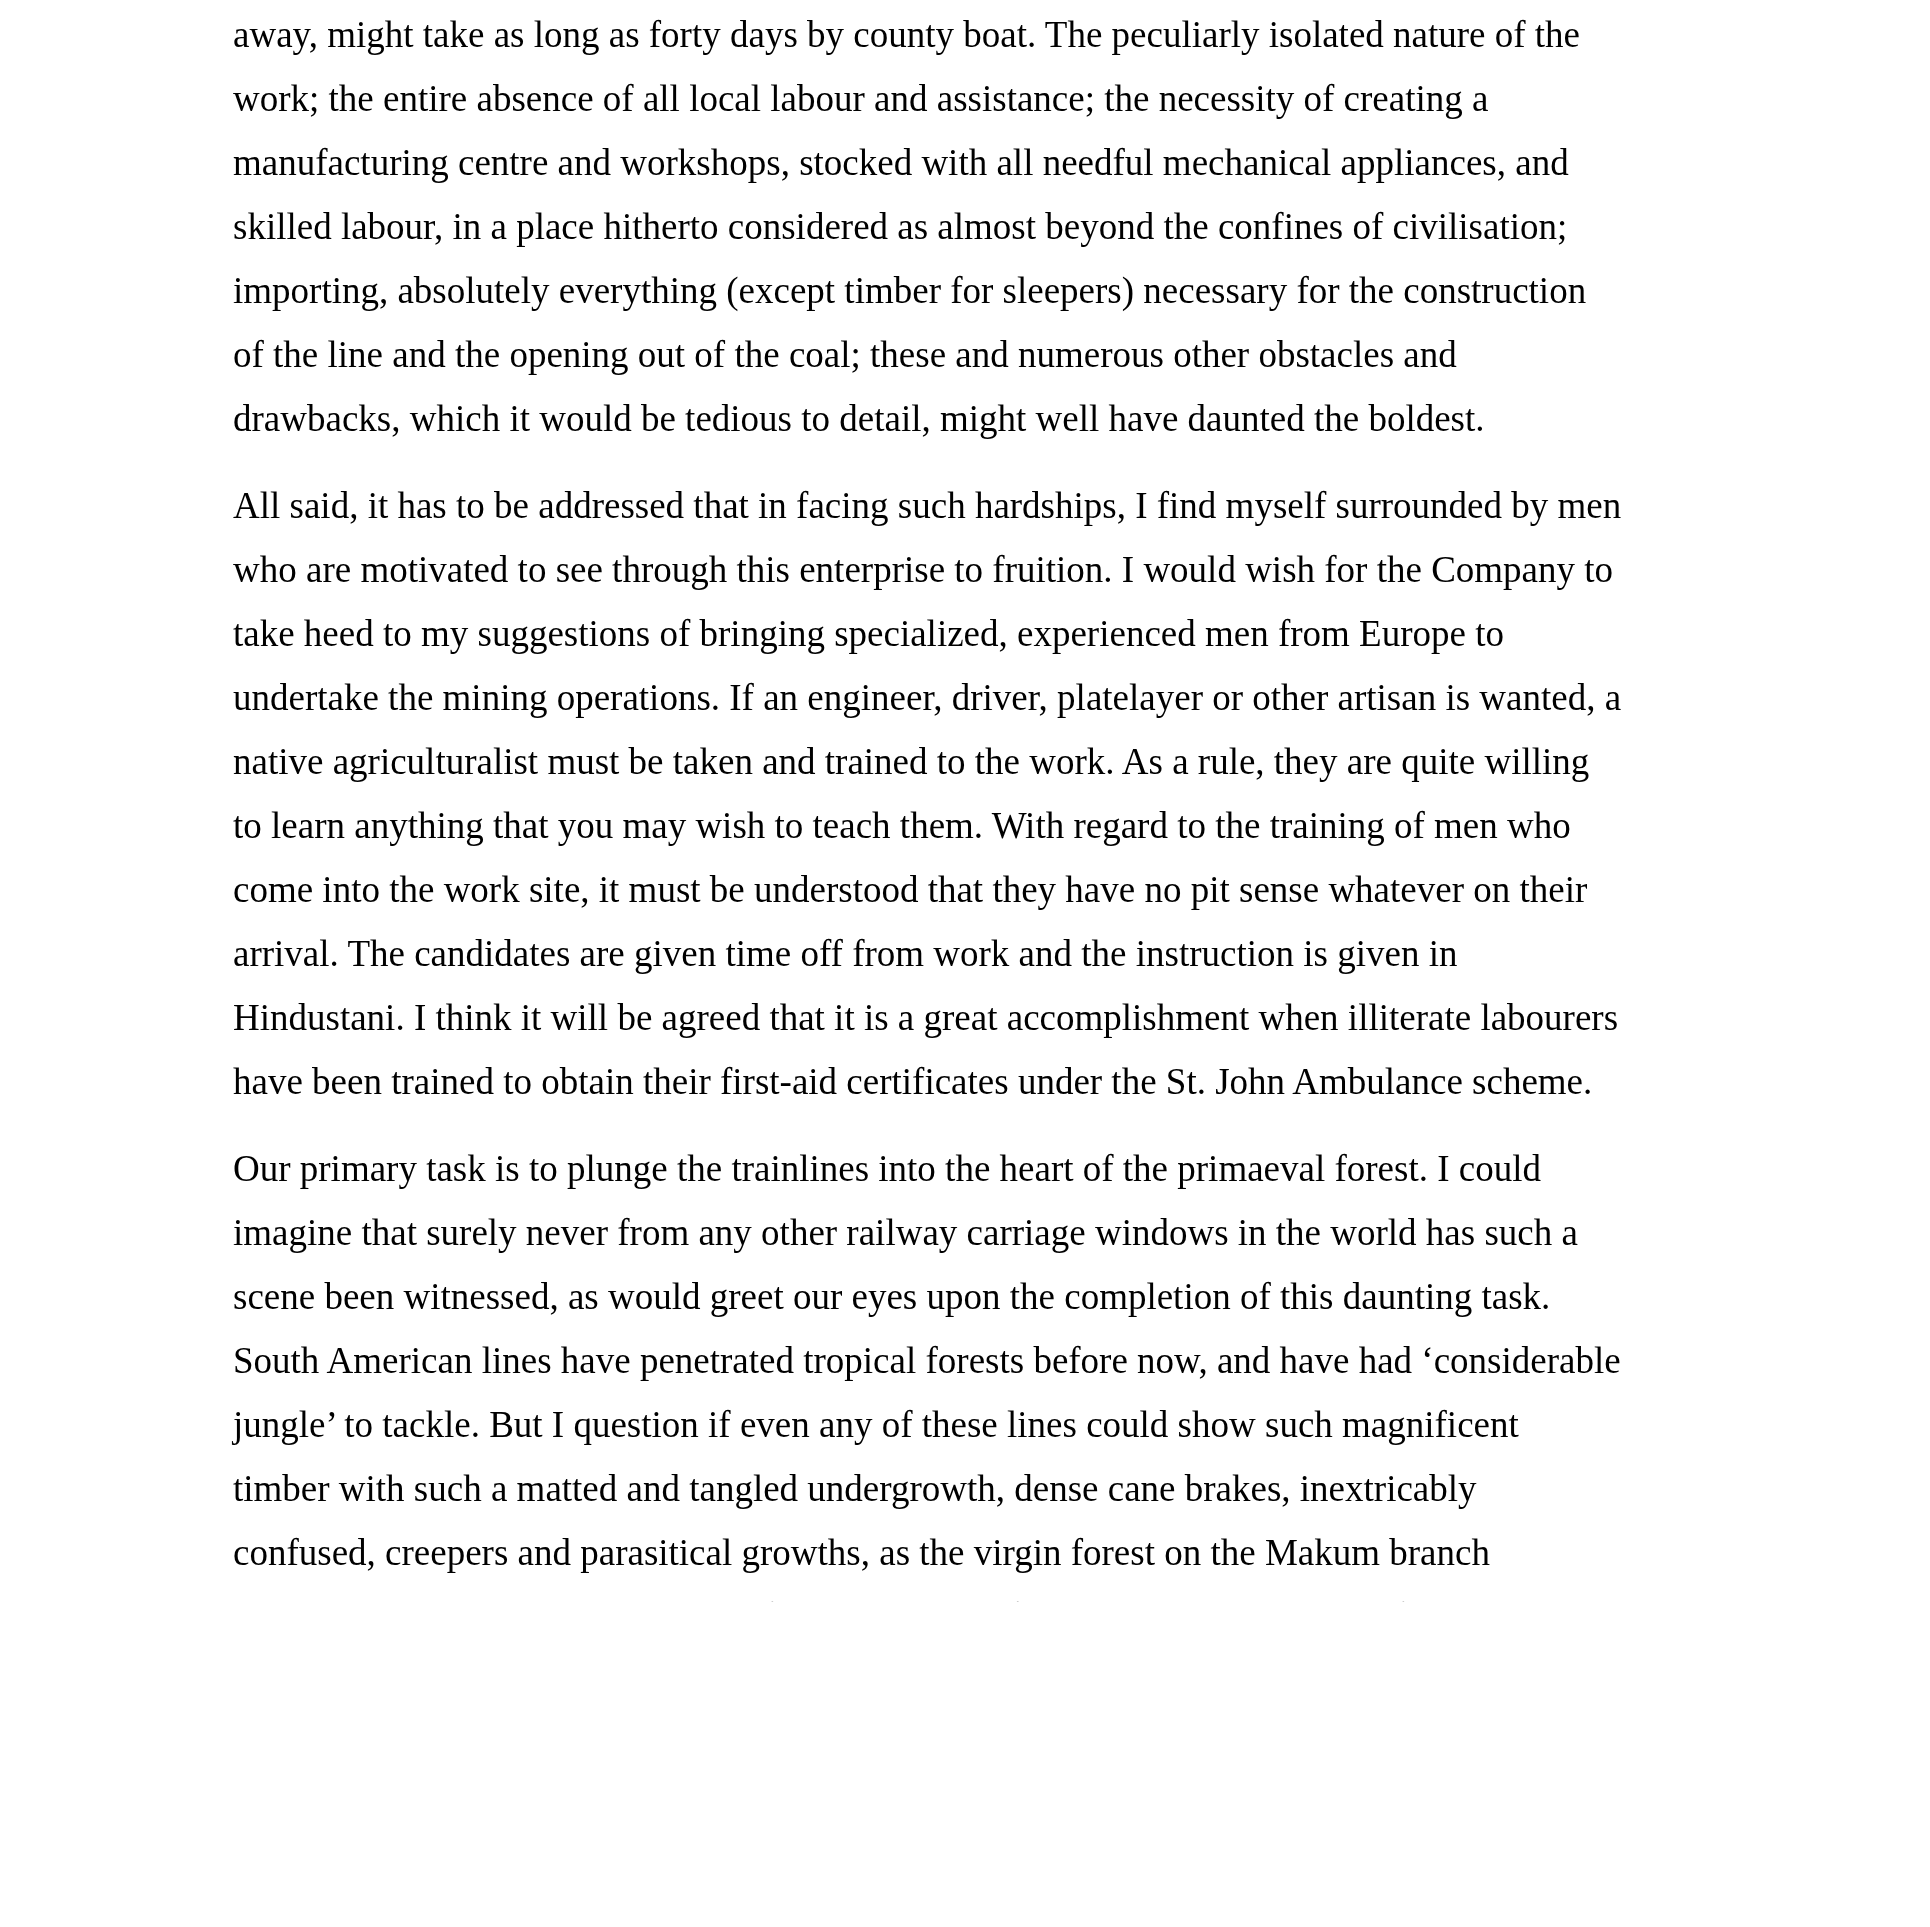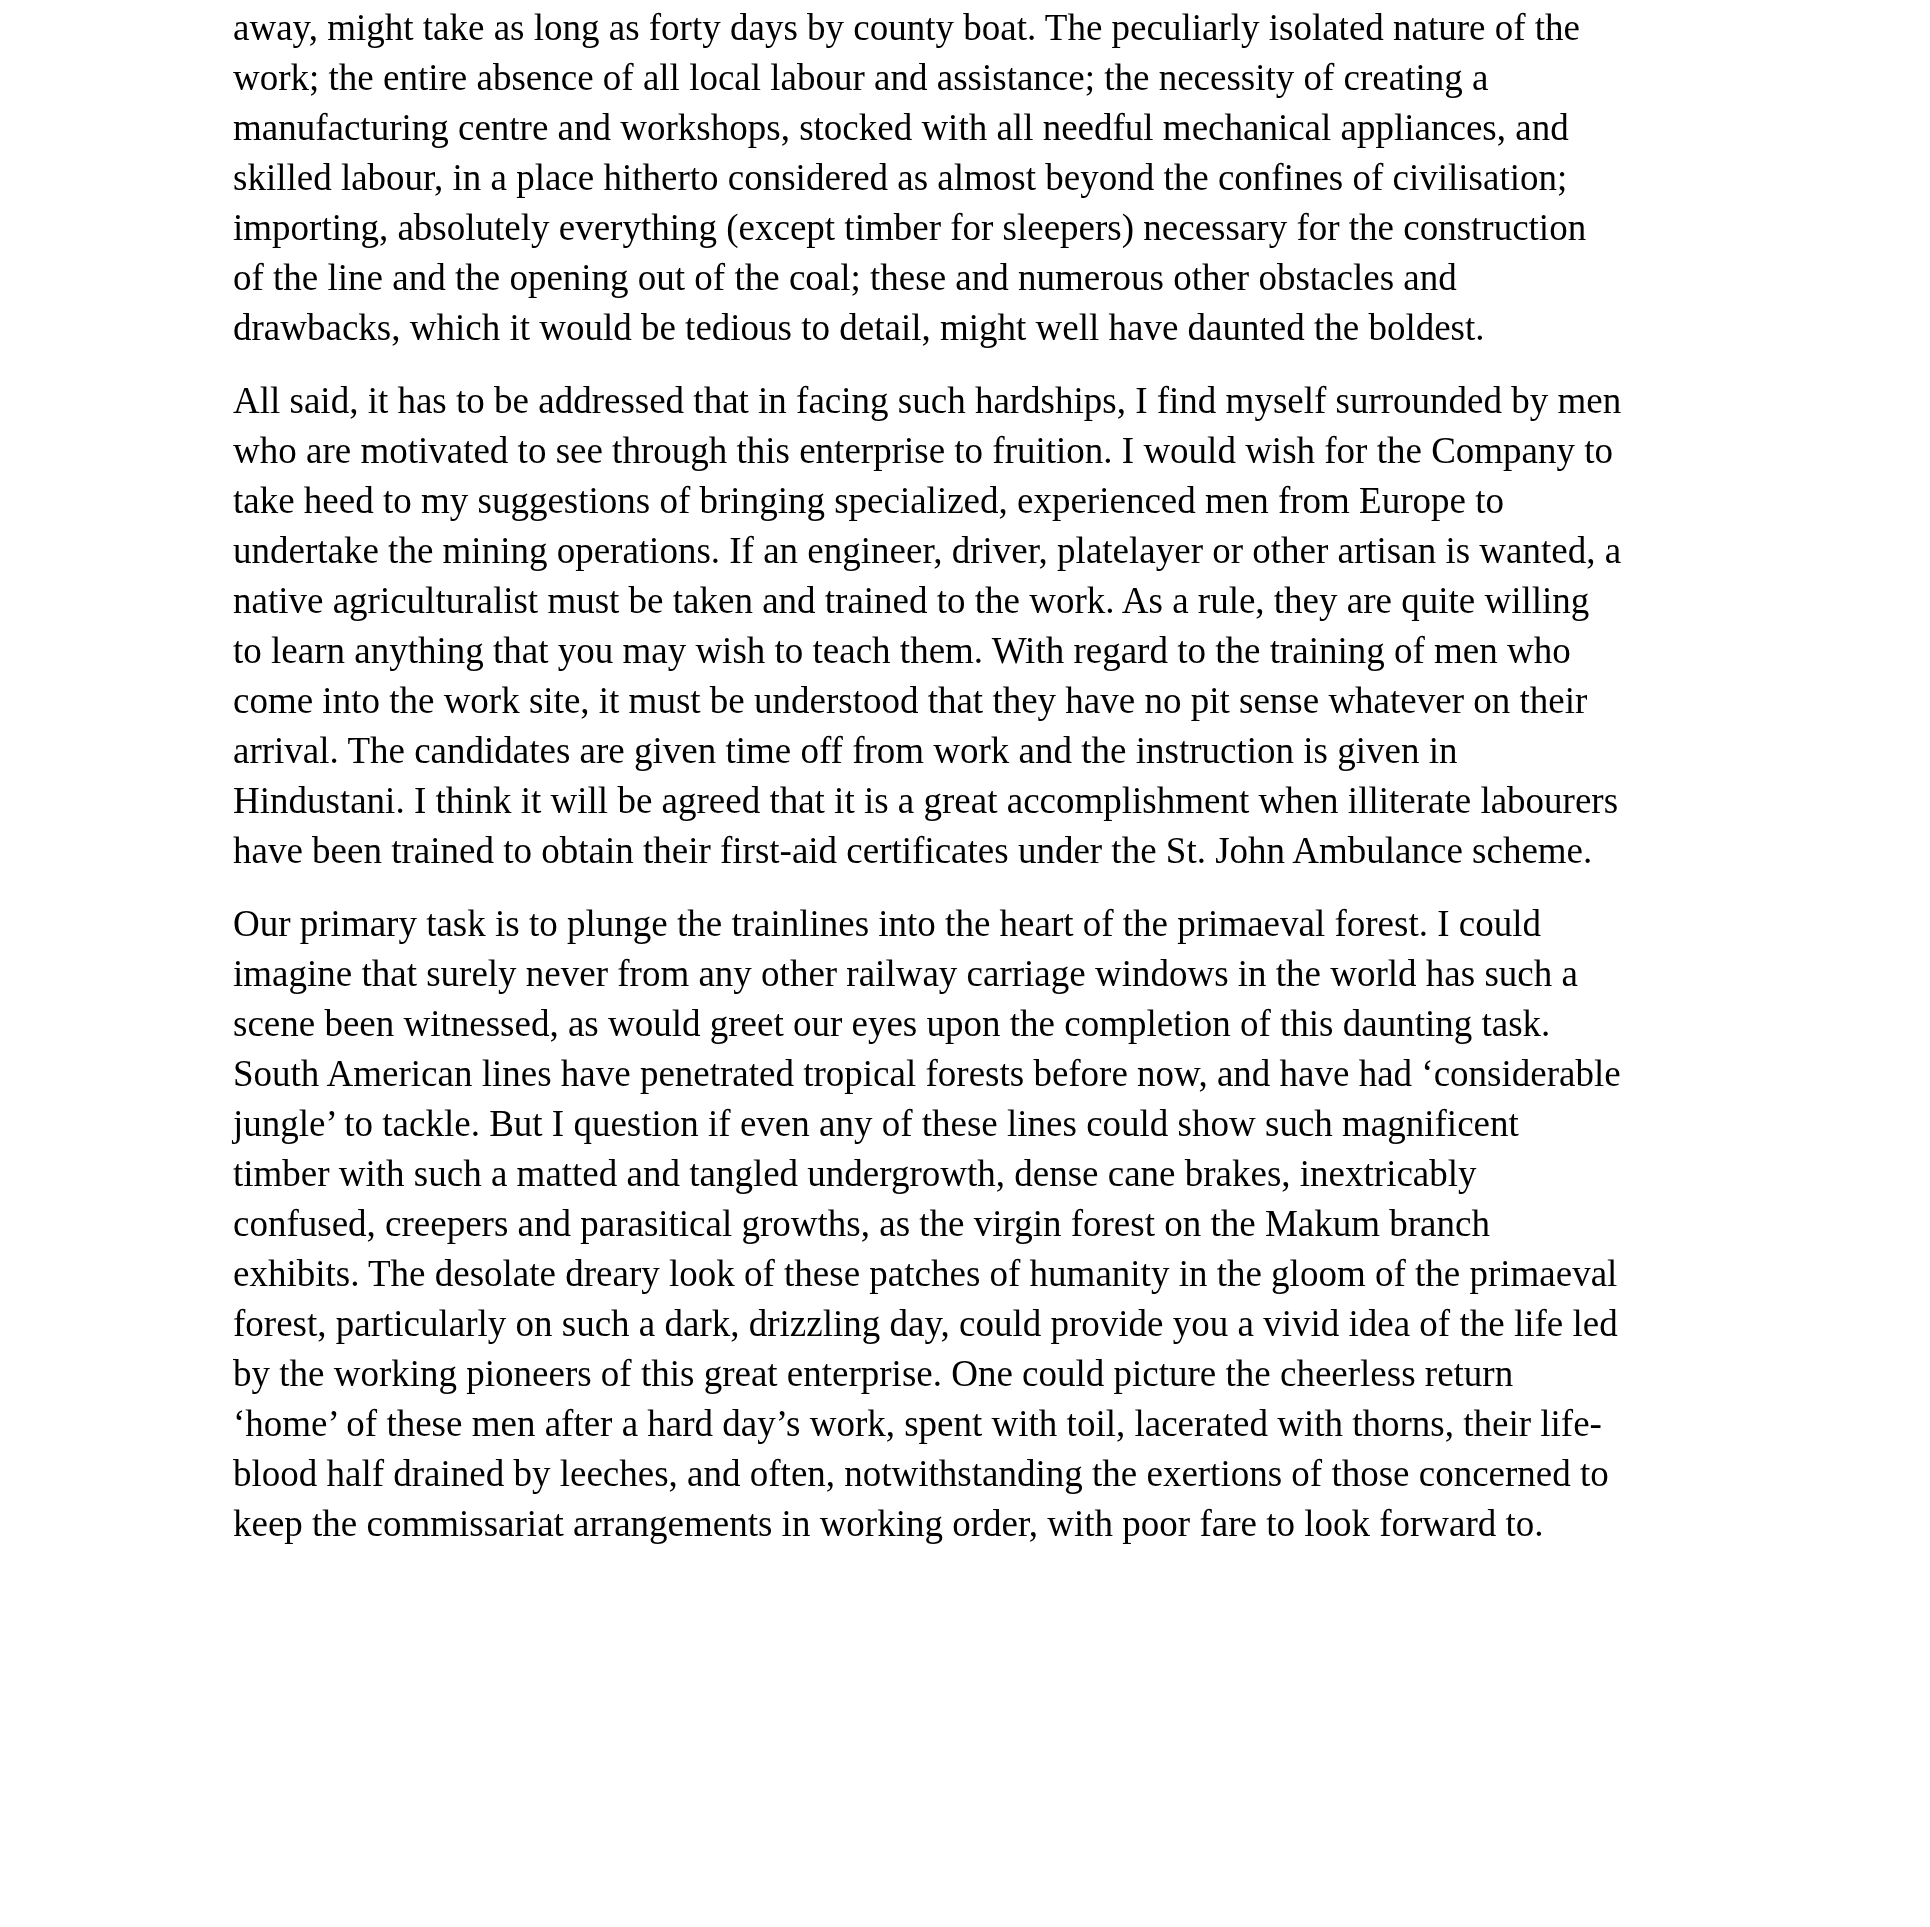--- a/index.html
+++ b/index.html
@@ -10,21 +10,21 @@
   .page {
     position: relative;
     width: 1931px;
     height: 1602px;
     box-sizing: border-box;
     background: #ffffff;
     color: #000000;
     padding: 3.1px 210px 0 233px;
     font-family: "Liberation Serif", "DejaVu Serif", serif;
     font-size: 37px;
-    line-height: 50px;
+    line-height: 64px;
     overflow: hidden;
   }
   .para {
     margin: 0 0 23px 0;
     white-space: pre-line;   
     text-align: left;
   }
   .closing {
     margin-top: 47px;        
   }

